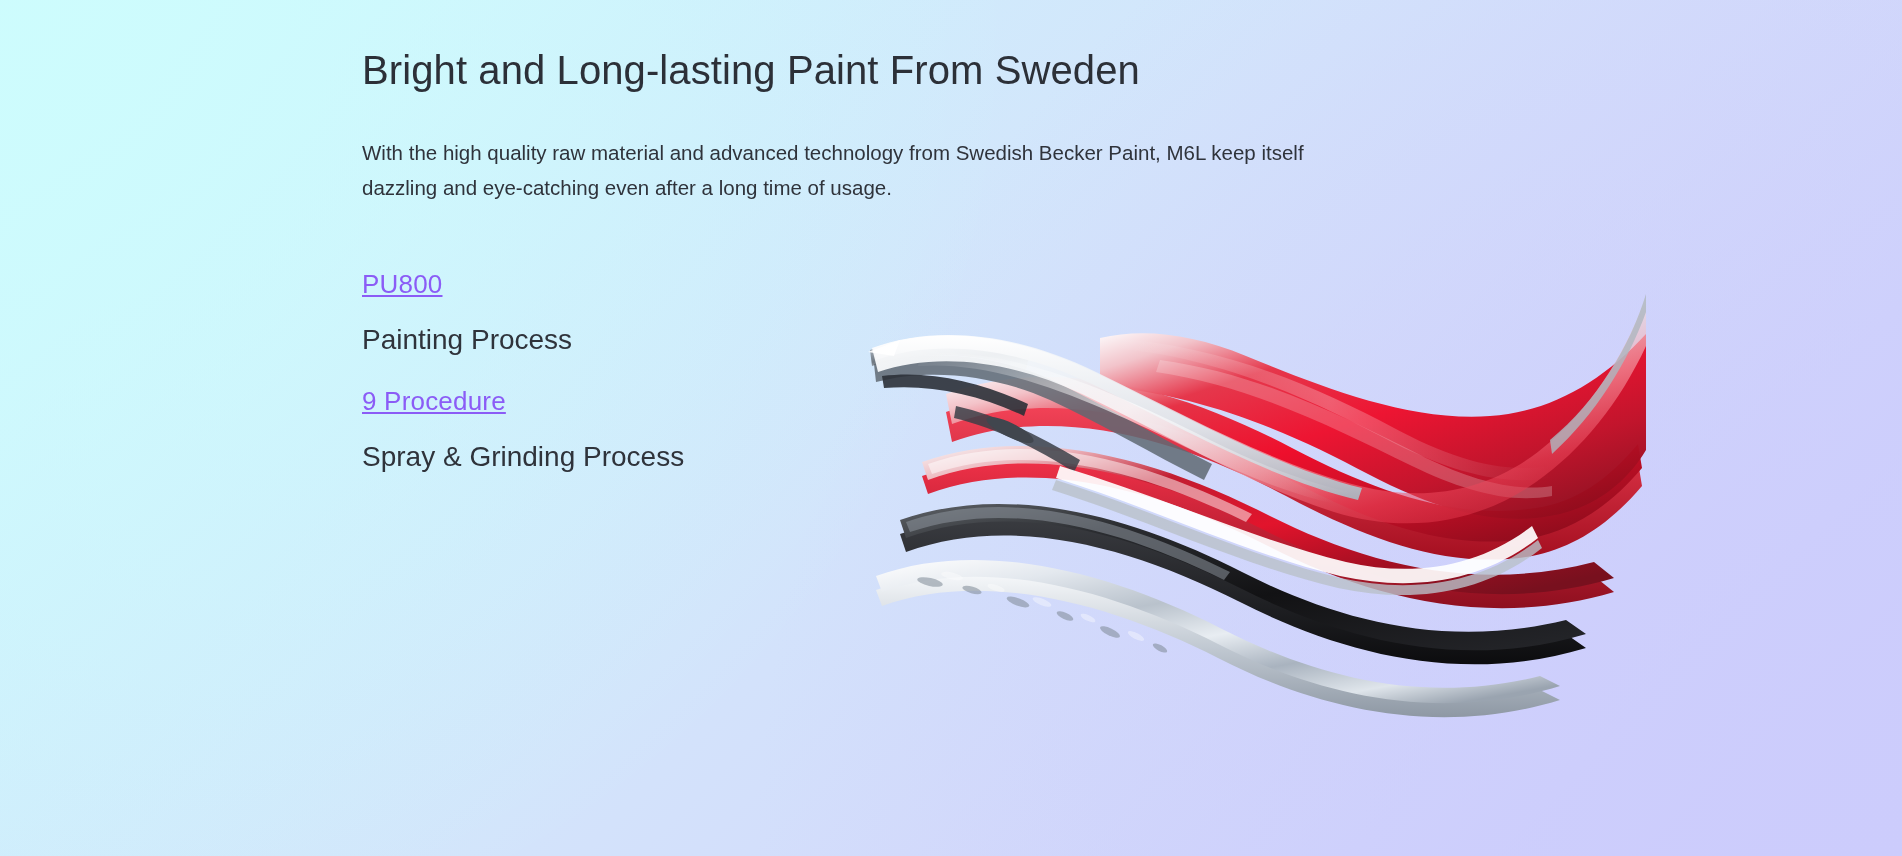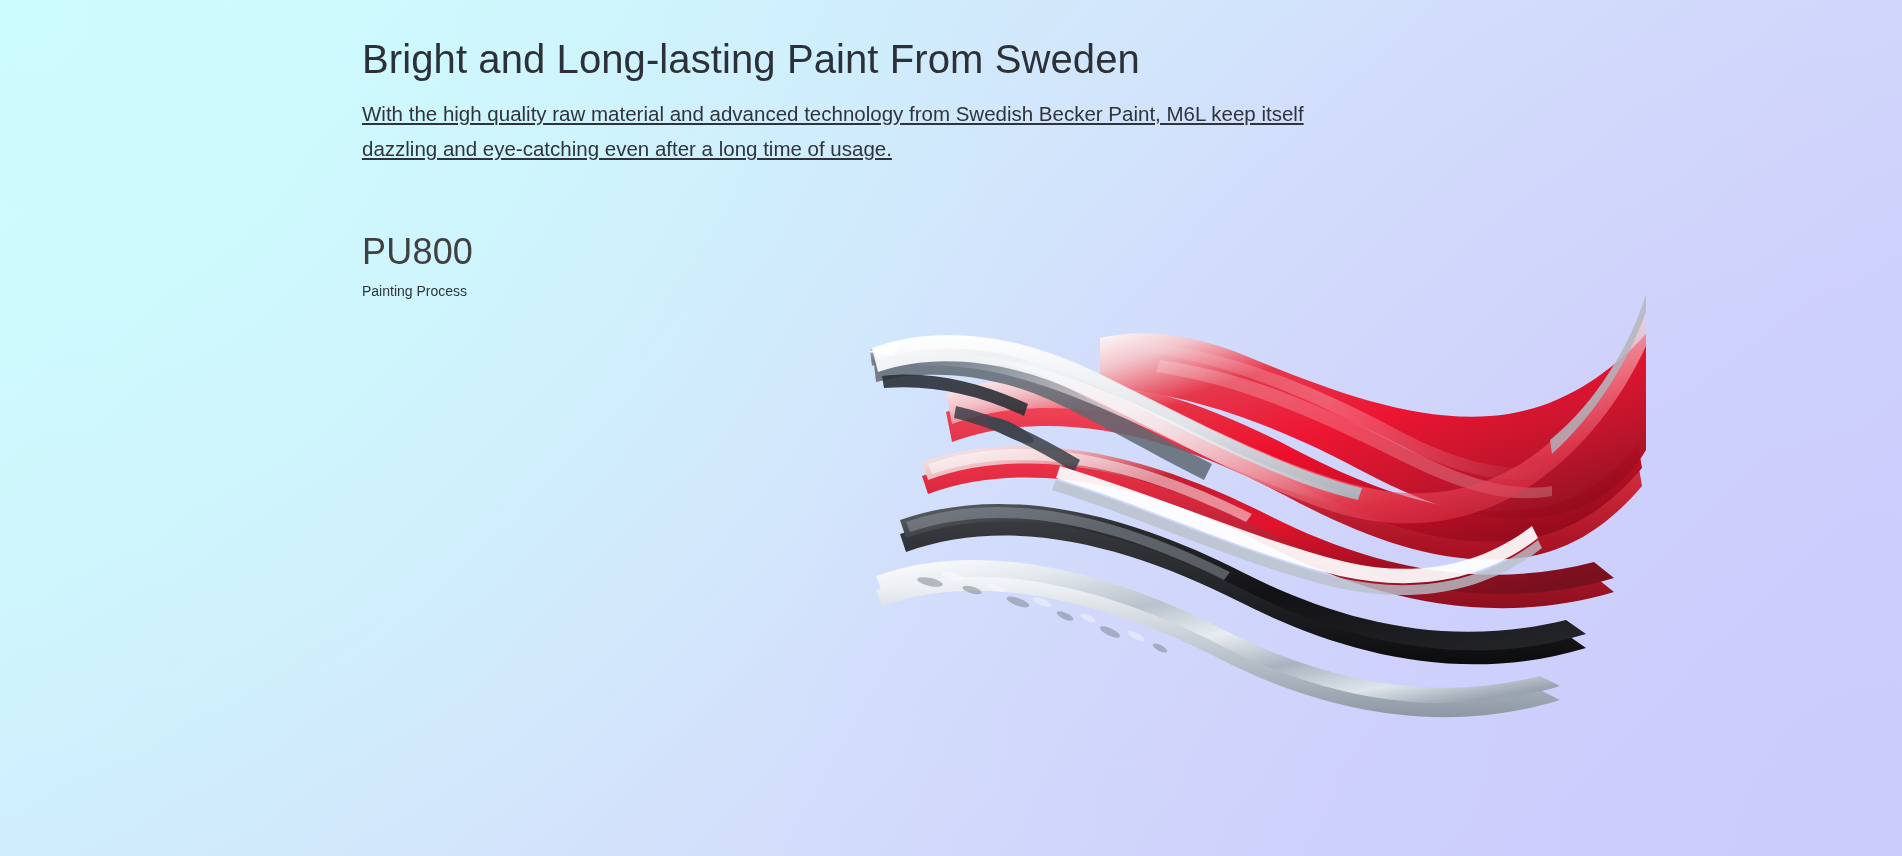--- a/index.html
+++ b/index.html
@@ -52,52 +52,53 @@
     width: 960px;
   }
 
   .headline {
     font-size: 40px;
     font-weight: 400;
     letter-spacing: 0.1px;
     color: #2c3038;
     line-height: 1.25;
     white-space: nowrap;
+    margin-top: 11px;
   }
 
   .subhead {
-    margin-top: 12px;
+    margin-top: 40px;
     font-size: 20.5px;
     font-weight: 400;
     color: #2f333b;
     line-height: 1.72;
     max-width: 955px;
-    text-decoration: underline;
   }
 
   .features {
     margin-top: 62px;
   }
 
   .feature {
     margin-bottom: 27px;
   }
   .feature:last-child { margin-bottom: 0; }
 
   .feature-value {
-    font-size: 36px;
+    font-size: 26px;
     font-weight: 400;
-    color: #404040;
+    color: #8b5cf6;
     line-height: 1.28;
     letter-spacing: 0.2px;
+    text-decoration: underline;
   }
 
   .feature-label {
-    margin-top: 7px;
-    font-size: 14px;
+    margin-top: 21px;
+    font-size: 28px;
     font-weight: 400;
     color: #2f333b;
     line-height: 1.3;
   }
 
   
   .graphic {
     position: absolute;
     left: 860px;
     top: 290px;
@@ -119,20 +120,24 @@
 
     <p class="subhead">With the high quality raw material and advanced technology from Swedish Becker Paint, M6L keep itself dazzling and eye-catching even after a long time of usage.</p>
 
     <div class="features">
 
       <div class="feature">
         <div class="feature-value">PU800</div>
         <div class="feature-label">Painting Process</div>
       </div>
 
+      <div class="feature">
+        <div class="feature-value">9 Procedure</div>
+        <div class="feature-label">Spray &amp; Grinding Process</div>
+      </div>
 
       <div class="feature">
       </div>
 
     </div>
   </div>
 
   <div class="graphic">
     <svg viewBox="0 0 790 500" xmlns="http://www.w3.org/2000/svg">
       <defs>

